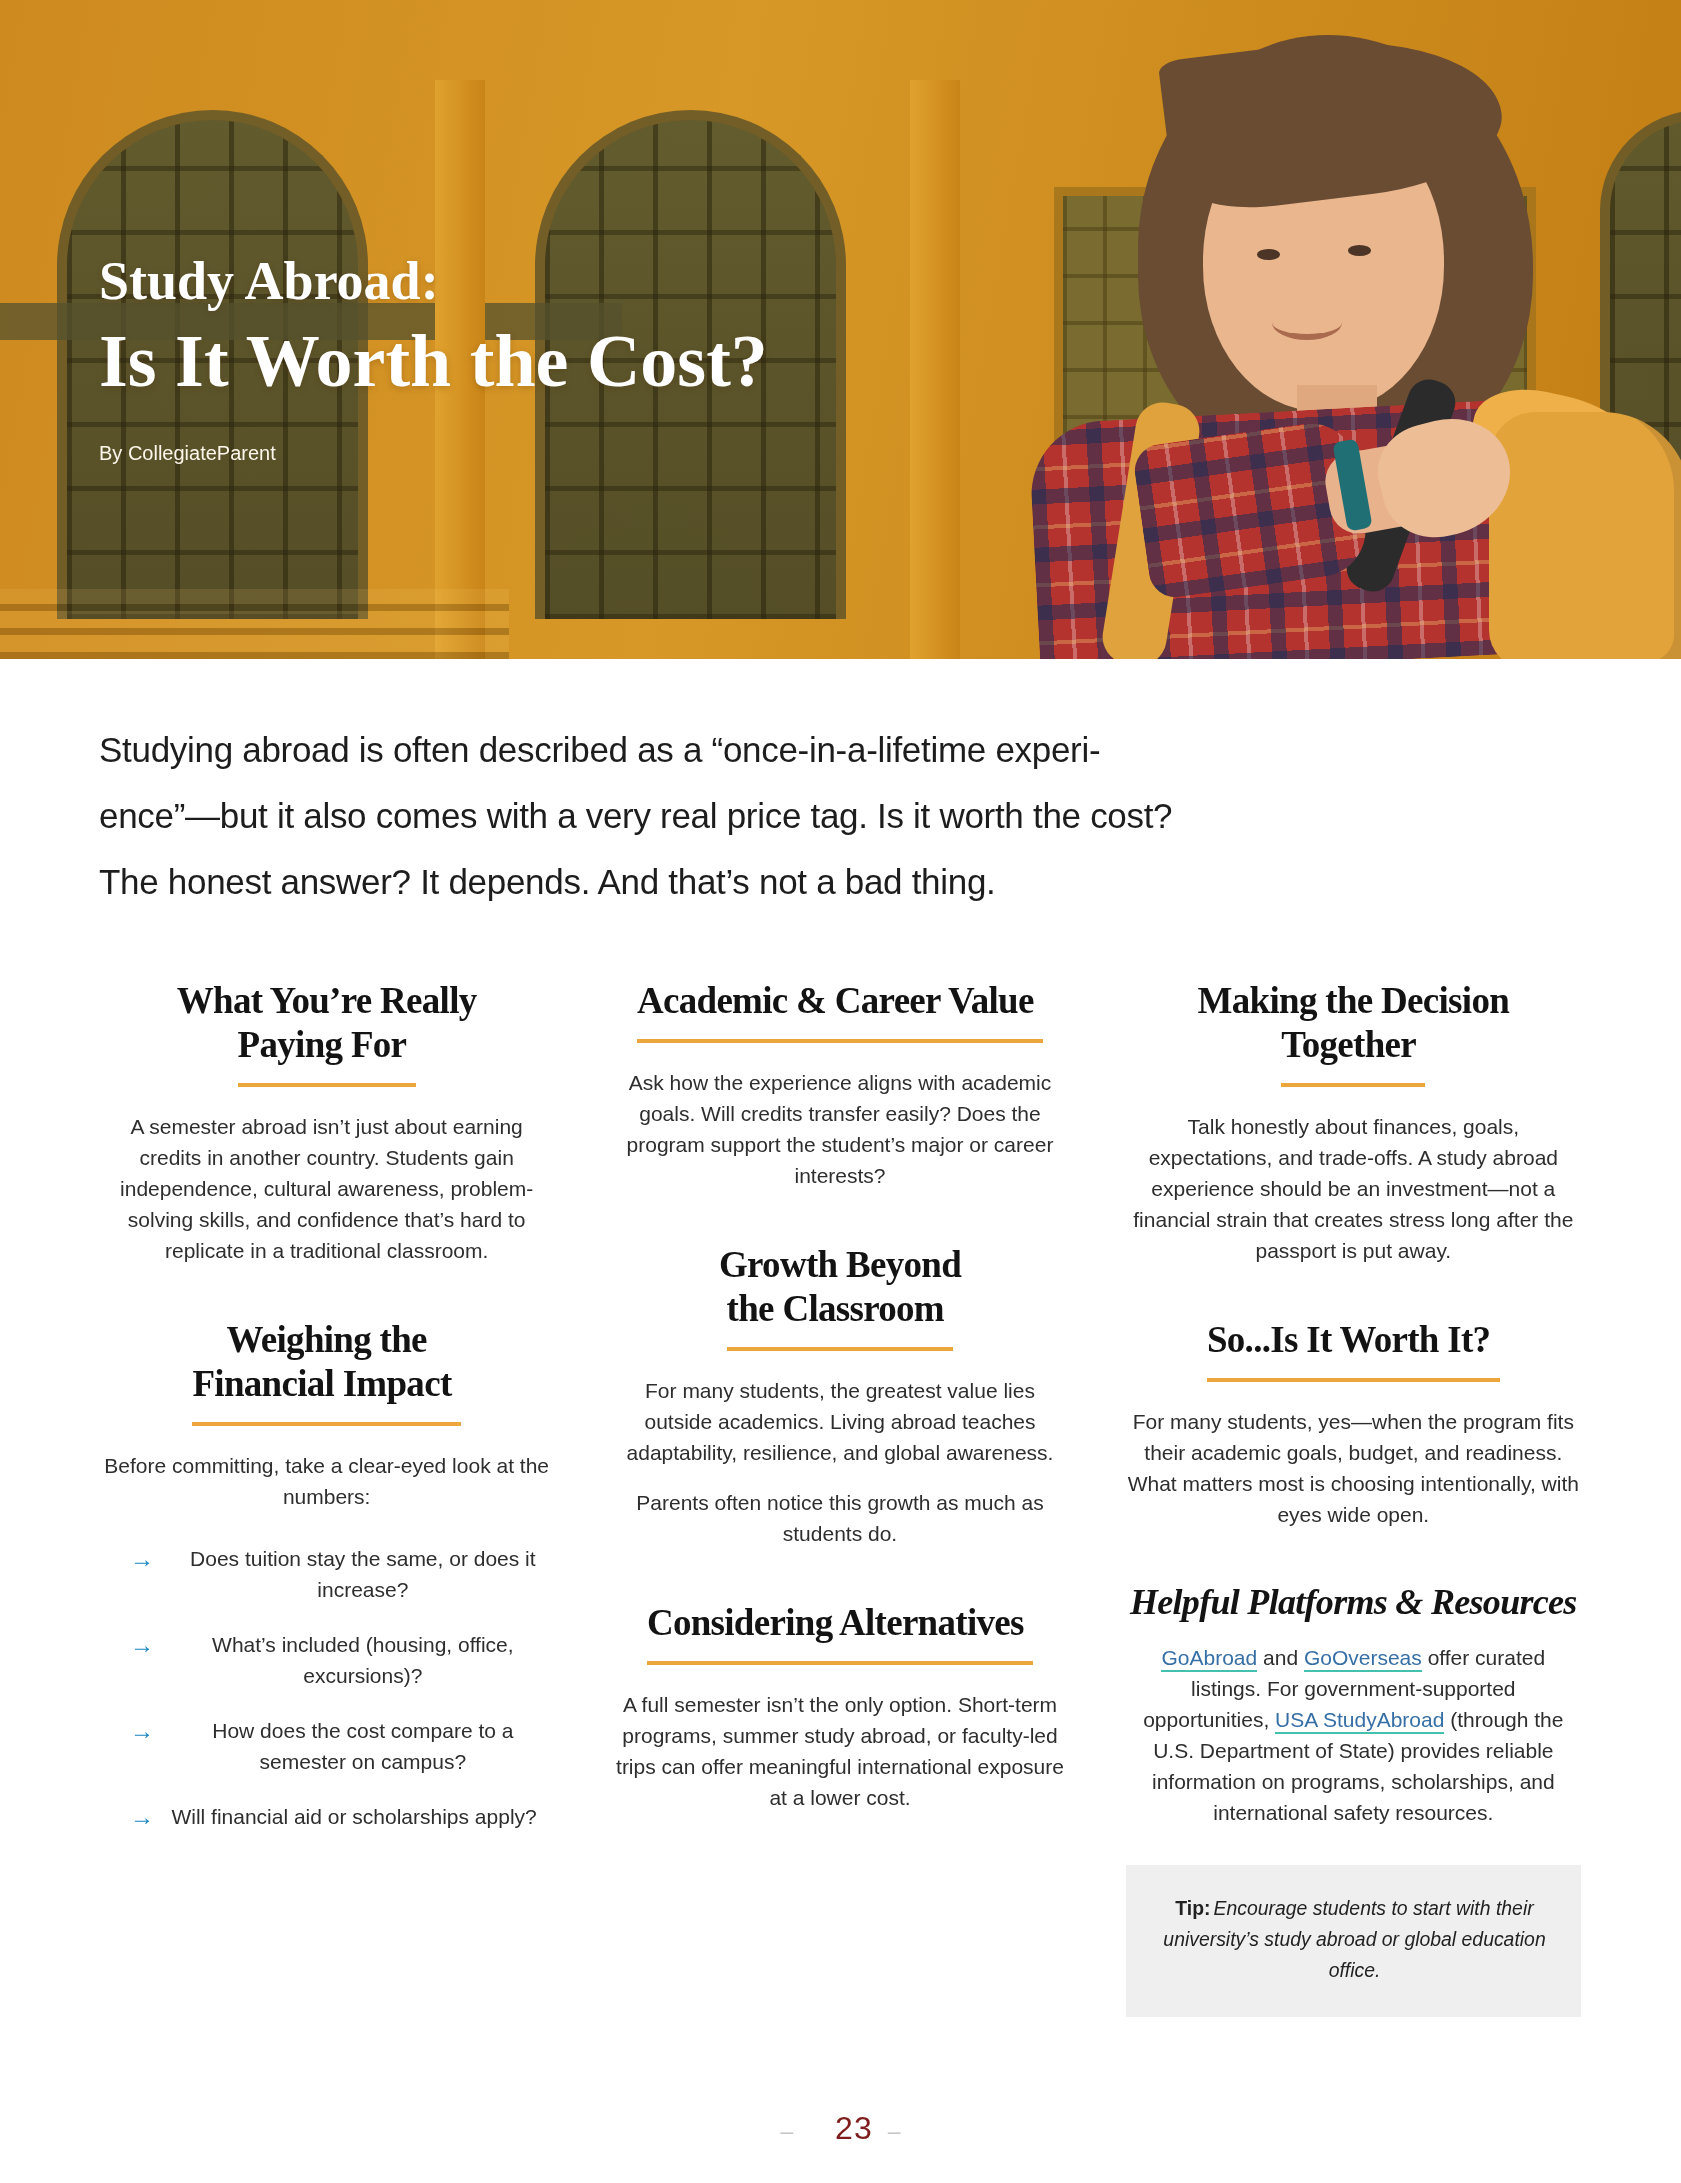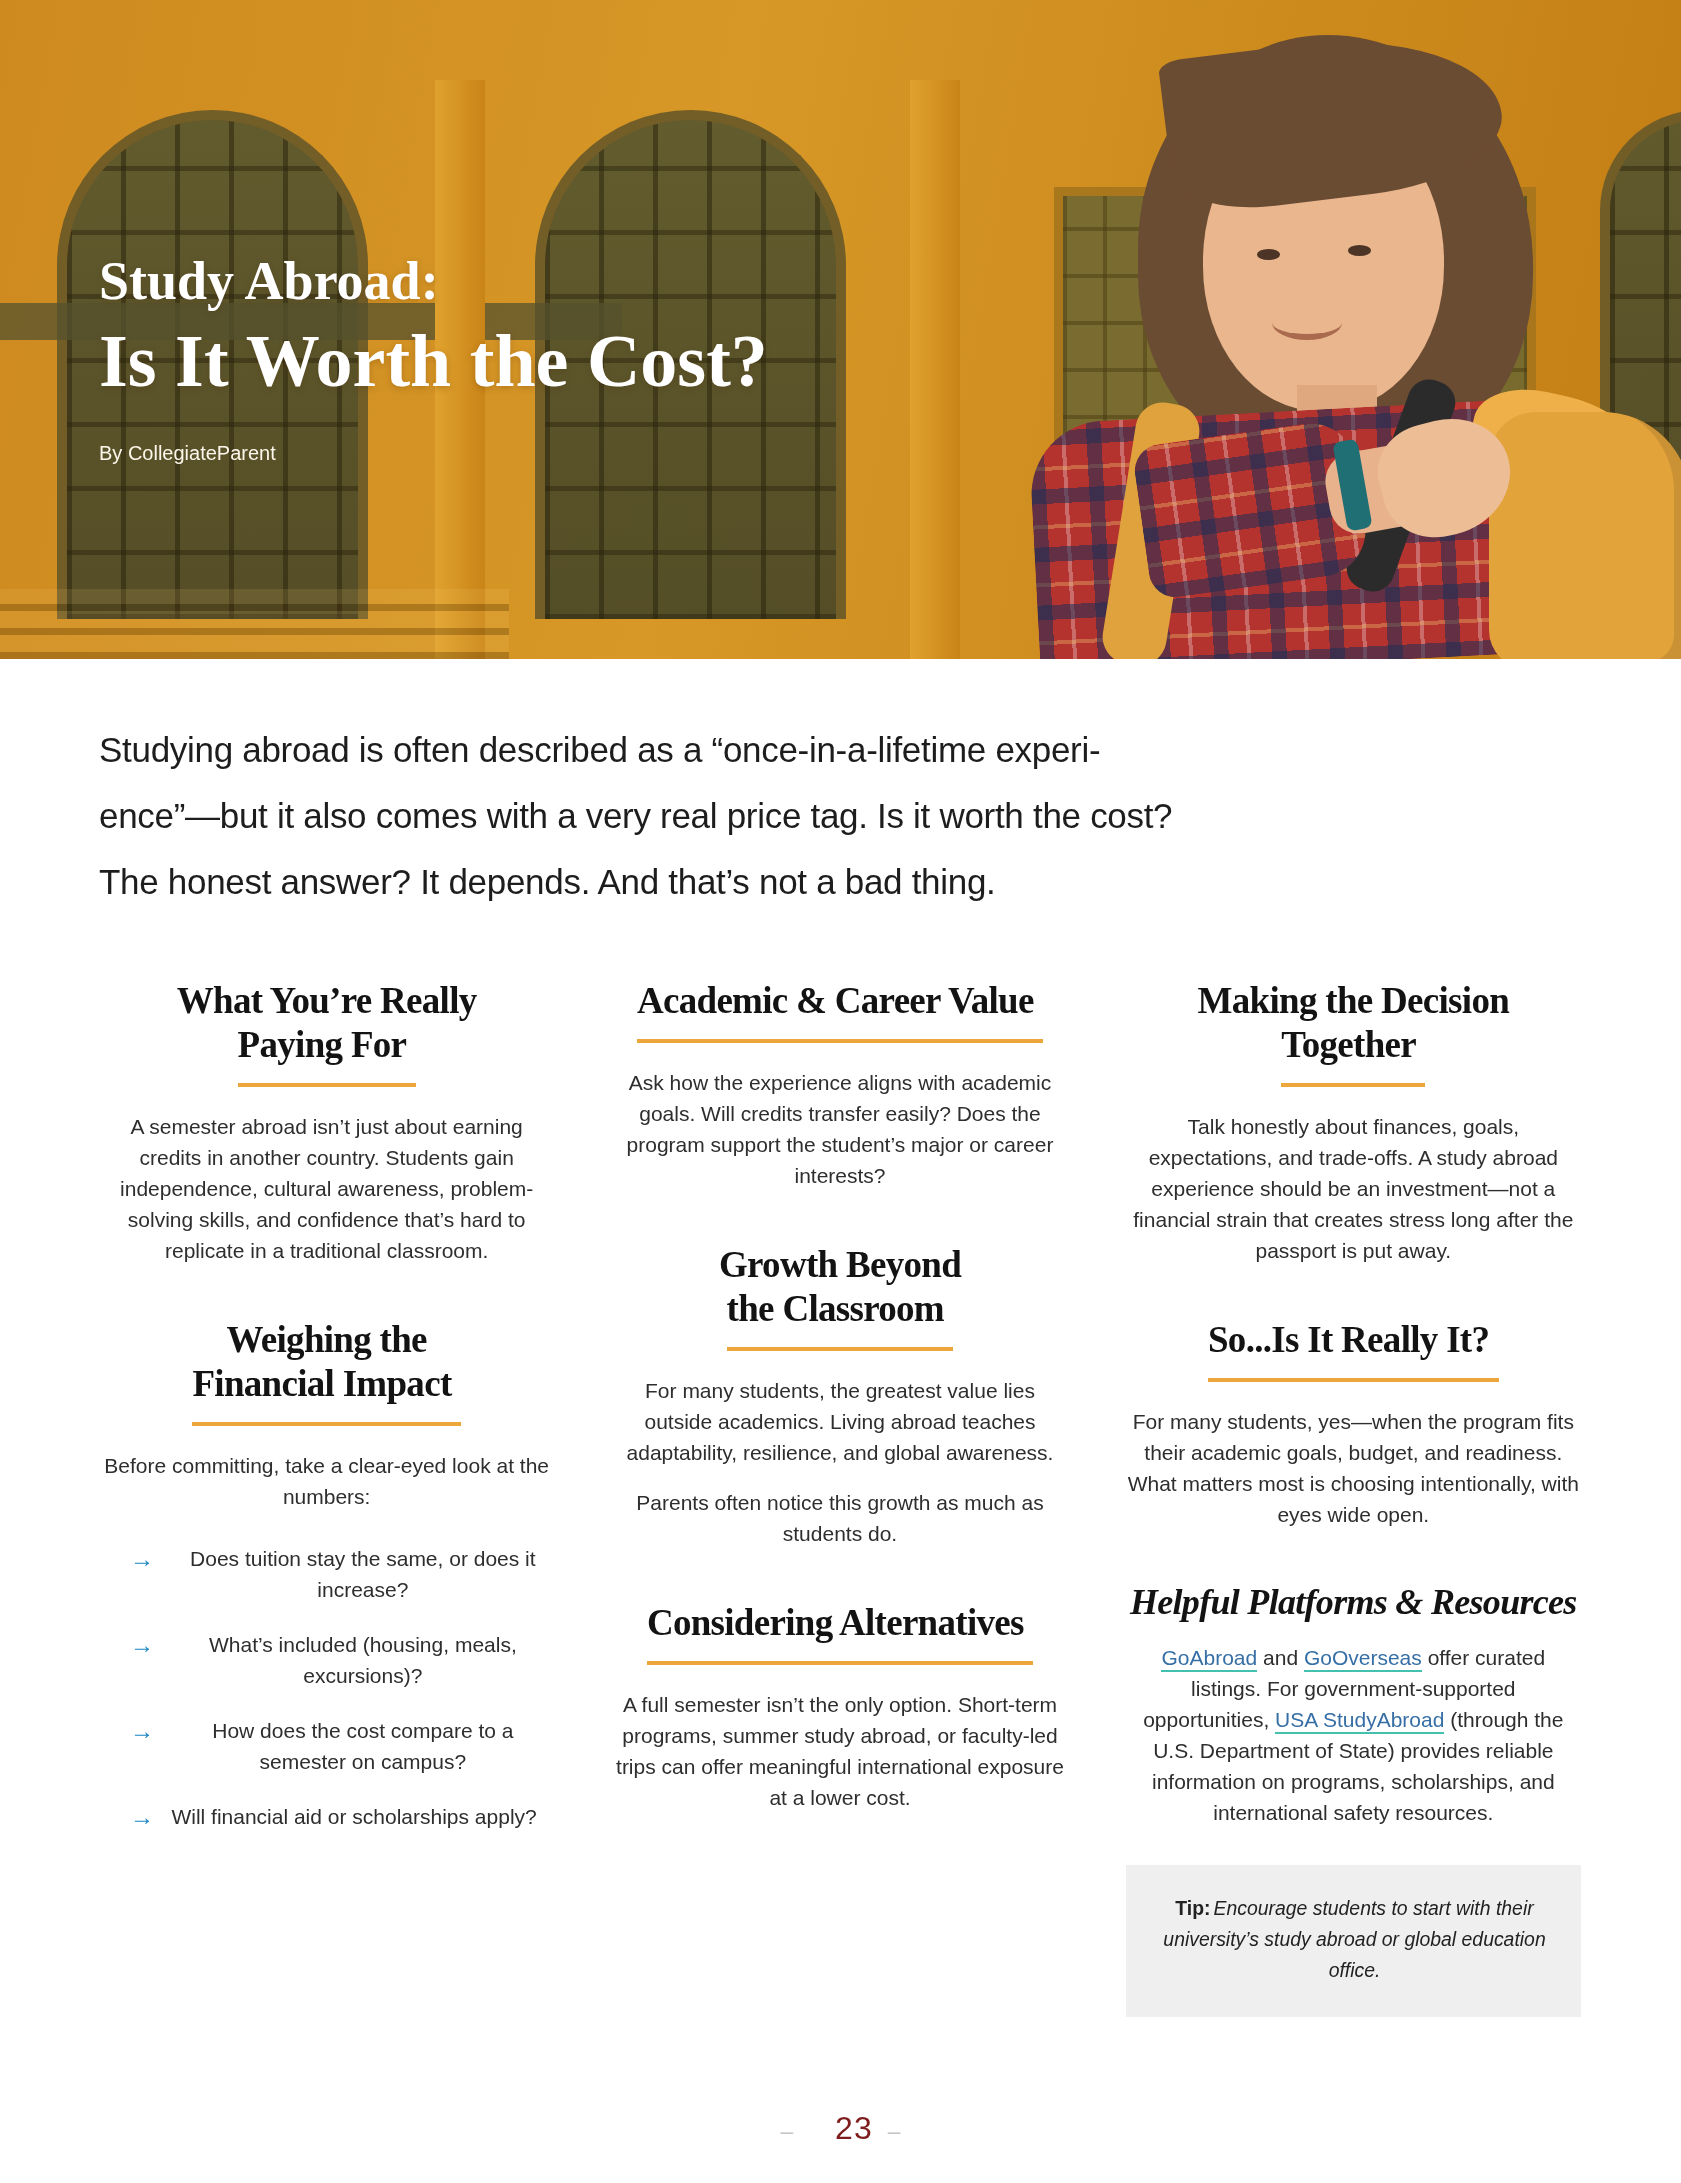--- a/index.html
+++ b/index.html
@@ -198,21 +198,21 @@
           <span class="hl-last">Financial Impact</span>
         </h3>
         <p class="body-p">Before committing, take a clear-eyed look at the numbers:</p>
         <ul class="bullets">
           <li>
             <span class="arrow-icon">→</span>
             <span class="bullet-text">Does tuition stay the same, or does it increase?</span>
           </li>
           <li>
             <span class="arrow-icon">→</span>
-            <span class="bullet-text">What’s included (housing, meals, excursions)?</span>
+            <span class="bullet-text">What’s included (housing, office, excursions)?</span>
           </li>
           <li>
             <span class="arrow-icon">→</span>
             <span class="bullet-text">How does the cost compare to a semester on campus?</span>
           </li>
           <li>
             <span class="arrow-icon">→</span>
             <span class="bullet-text">Will financial aid or scholarships apply?</span>
           </li>
         </ul>
@@ -248,21 +248,21 @@
       <section class="section">
         <h3>
           <span class="hl">Making the Decision</span>
           <span class="hl-last">Together</span>
         </h3>
         <p class="body-p">Talk honestly about finances, goals, expectations, and trade-offs. A study abroad experience should be an investment—not a financial strain that creates stress long after the passport is put away.</p>
       </section>
 
       <section class="section">
         <h3>
-          <span class="hl-last">So...Is It Really It?</span>
+          <span class="hl-last">So...Is It Worth It?</span>
         </h3>
         <p class="body-p">For many students, yes—when the program fits their academic goals, budget, and readiness. What matters most is choosing intentionally, with eyes wide open.</p>
       </section>
 
       <section class="section">
         <div class="res-heading">Helpful Platforms &amp; Resources</div>
         <p class="body-p">
           <a class="link">GoAbroad</a><span> and </span><a class="link">GoOverseas</a><span> offer curated listings. For government-supported opportunities, </span><a class="link">USA StudyAbroad</a><span> (through the U.S. Department of State) provides reliable information on programs, scholarships, and international safety resources.</span>
         </p>
         <aside class="tip-box">

